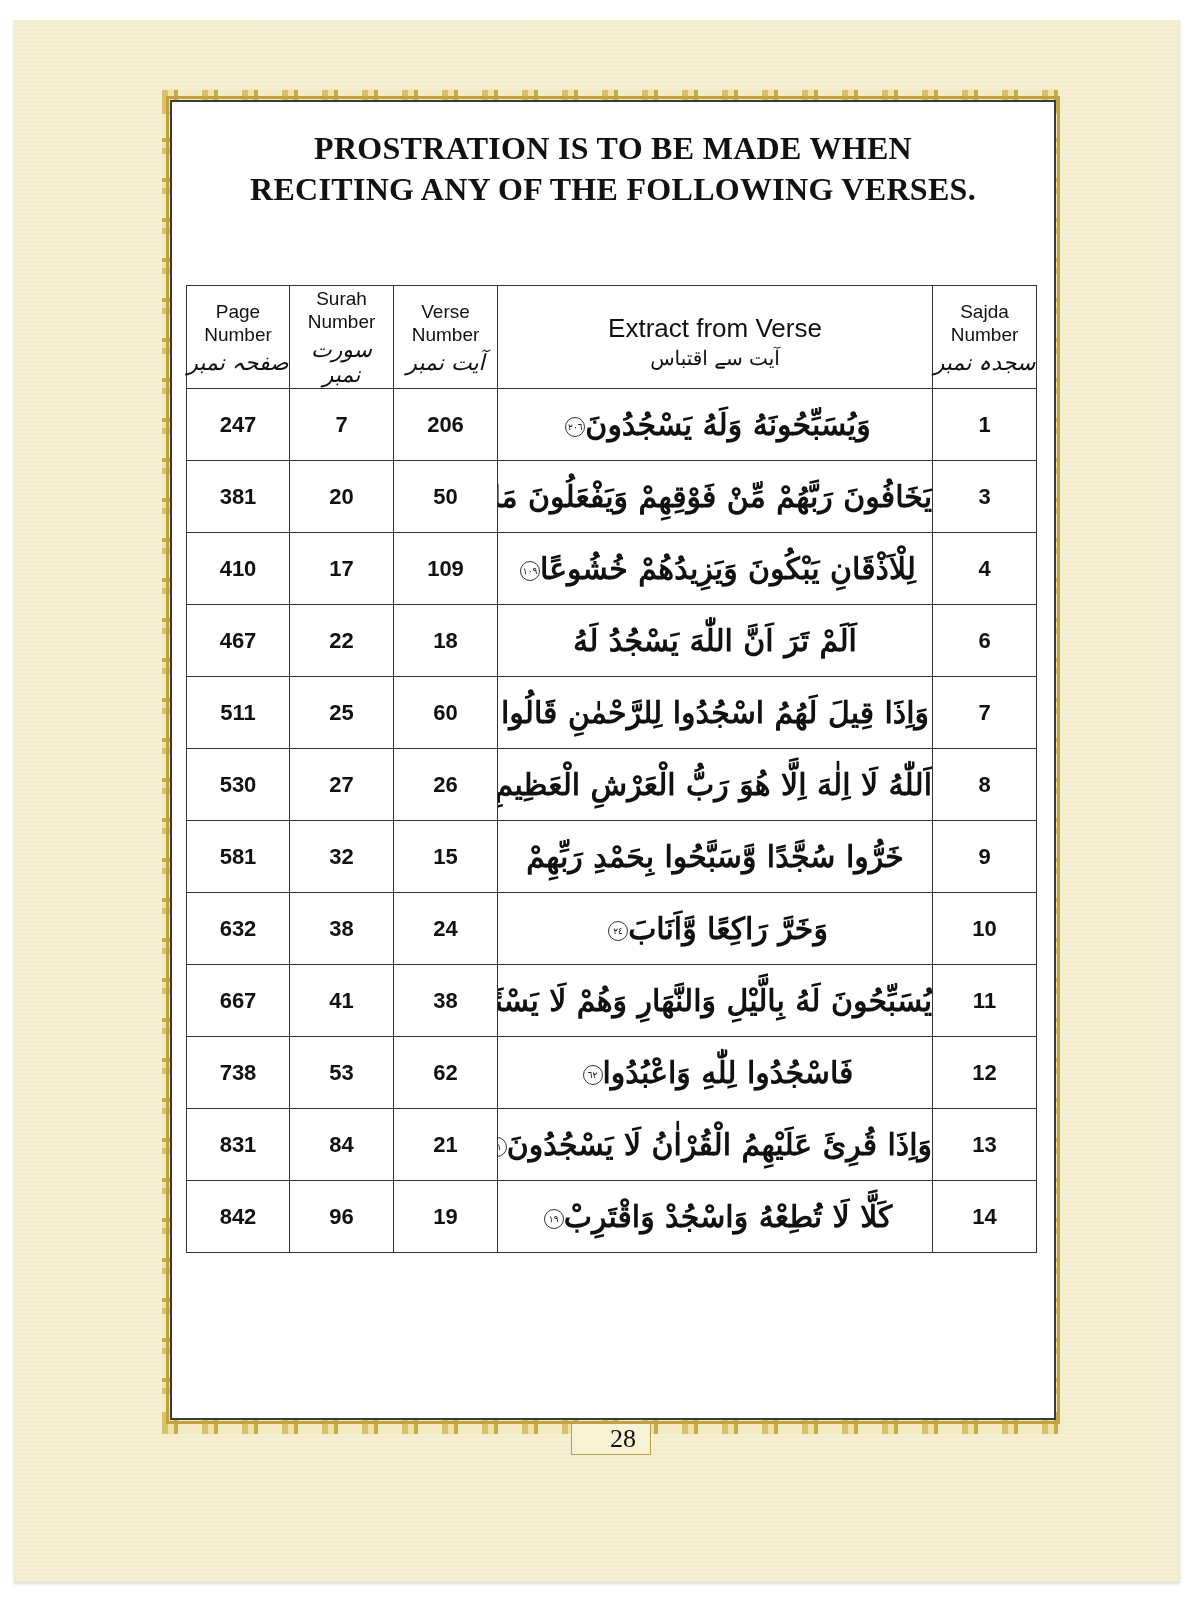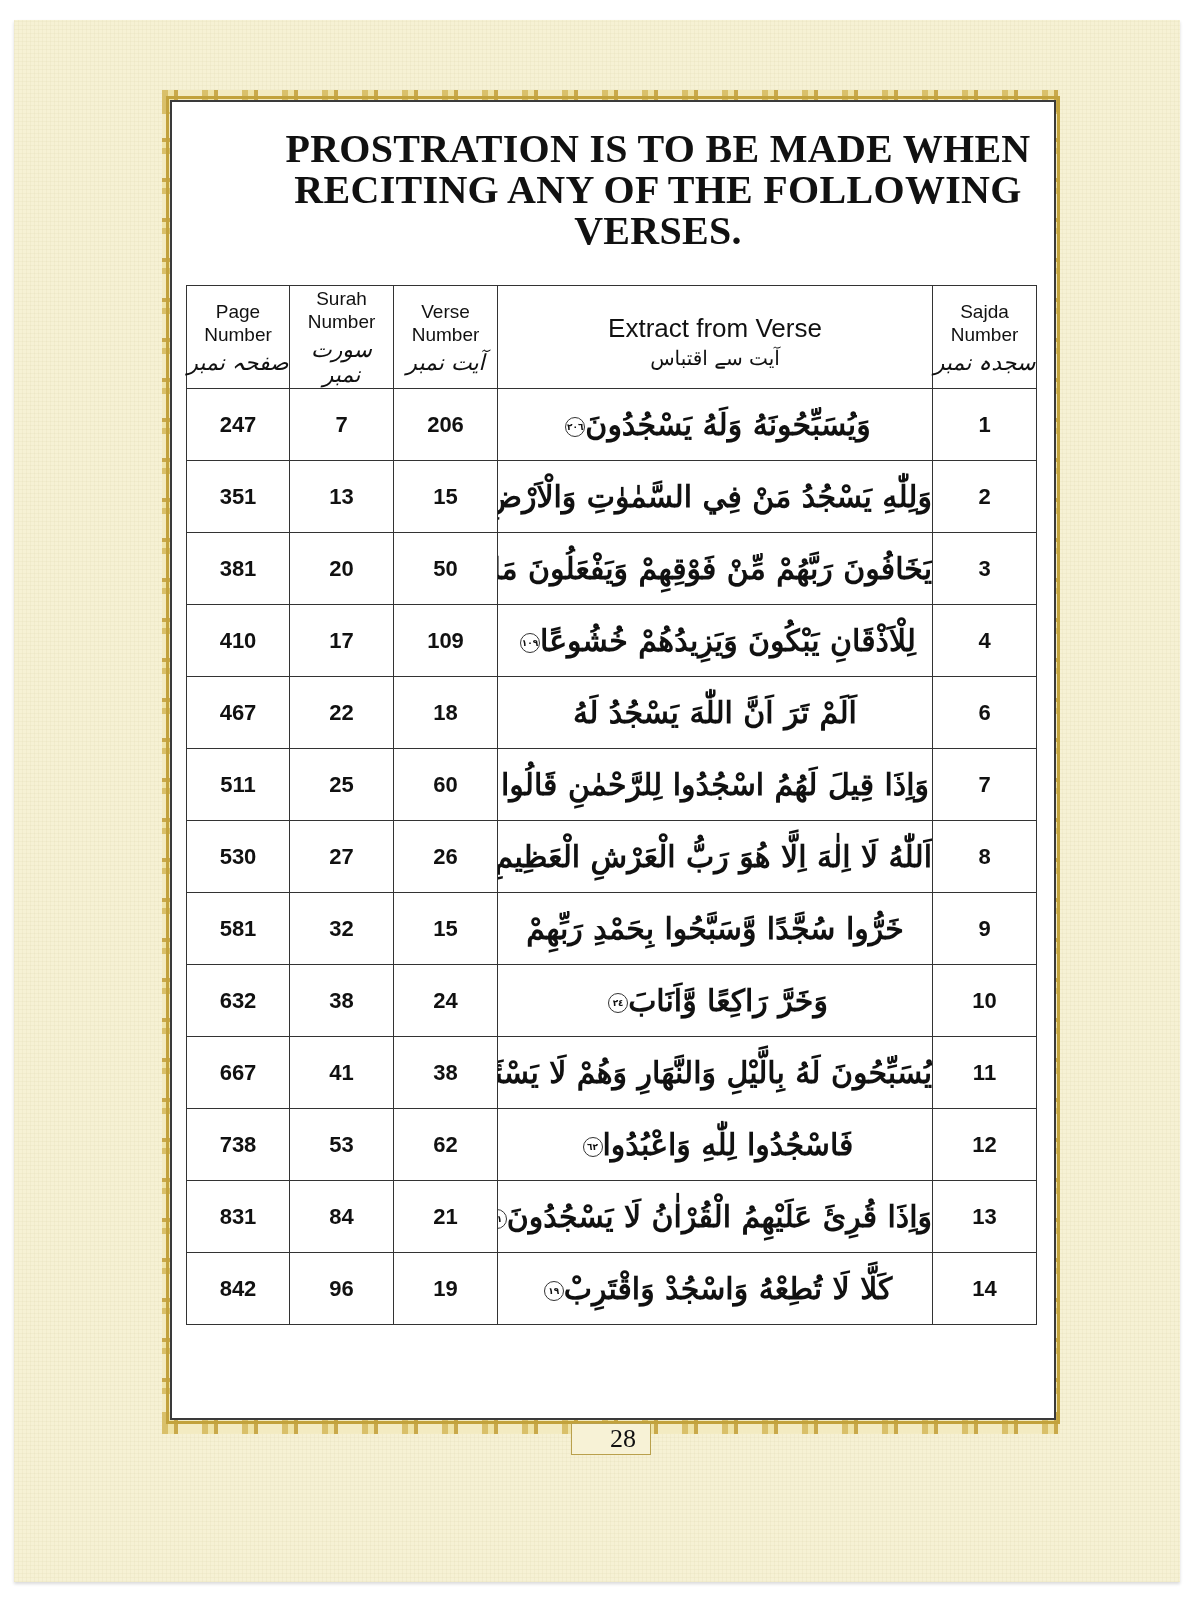--- a/index.html
+++ b/index.html
@@ -29,22 +29,22 @@
   .frame-line {
     position:absolute; left:166px; top:96px; width:894px; height:1328px;
     border:3px solid #c2a23c; box-sizing:border-box;
   }
   .panel {
     position:absolute; left:170px; top:100px; width:886px; height:1320px;
     background:#ffffff; border:2px solid #3a3a3a; box-sizing:border-box;
   }
   .title {
     position:absolute; left:170px; top:128px; width:886px; text-align:center;
-    font-family:"Liberation Serif", serif; font-weight:bold; font-size:40px;
-    line-height:41px; color:#111; letter-spacing:0.3px;padding-left:45px;
+    font-family:"Liberation Serif", serif; font-weight:bold; font-size:32px;
+    line-height:41px; color:#111; letter-spacing:0.3px;
   }
   table.sajda {
     position:absolute; left:186px; top:285px; width:850px;
     border-collapse:collapse; table-layout:fixed;
   }
   table.sajda td, table.sajda th {
     border:1.5px solid #333; padding:0; text-align:center; vertical-align:middle;
     color:#111;
   }
   table.sajda thead th { height:102px; font-weight:normal; }
@@ -57,21 +57,21 @@
   .h-extract-ur { font-family:"DejaVu Serif", serif; font-size:20px; display:block; margin-top:2px; direction:rtl; }
   table.sajda tbody td { height:71px; }
   td.num { font-size:22px; font-weight:bold; }
   td.verse {
     font-family:"DejaVu Serif", serif; font-weight:bold; font-size:30px;
     direction:rtl; text-align:right; padding-right:14px; white-space:nowrap; overflow:hidden;
   }
   .verse-marker {
     display:inline-block; width:18px; height:18px; border:1.5px solid #333; border-radius:50%;
     font-size:9px; line-height:18px; text-align:center; vertical-align:middle;
-    margin-left:6px; font-weight:bold; font-family:"DejaVu Sans", sans-serif;
+    margin-left:6px; font-weight:normal; font-family:"DejaVu Sans", sans-serif;
   }
   .page-tab {
     position:absolute; left:571px; top:1423px; width:80px; height:32px;
     background:#f7f2d6; border:1px solid #b9a04c; box-sizing:border-box;
     text-align:center; font-family:"Liberation Serif", serif; font-size:26px; line-height:30px; color:#111;padding-left:24px;
   }
 </style>
 </head>
 <body>
 
@@ -123,27 +123,20 @@
   </thead>
   <tbody id="rows">
       <tr>
         <td class="num">247</td>
         <td class="num">7</td>
         <td class="num">206</td>
         <td class="verse"><span>وَيُسَبِّحُونَهُ وَلَهُ يَسْجُدُونَ</span><span class="verse-marker">٢٠٦</span></td>
         <td class="num">1</td>
       </tr>
       <tr>
-        <td class="num">351</td>
-        <td class="num">13</td>
-        <td class="num">15</td>
-        <td class="verse"><span>وَلِلّٰهِ يَسْجُدُ مَنْ فِي السَّمٰوٰتِ وَالْاَرْضِ</span></td>
-        <td class="num">2</td>
-      </tr>
-      <tr>
         <td class="num">381</td>
         <td class="num">20</td>
         <td class="num">50</td>
         <td class="verse"><span>يَخَافُونَ رَبَّهُمْ مِّنْ فَوْقِهِمْ وَيَفْعَلُونَ مَا يُؤْمَرُونَ</span></td>
         <td class="num">3</td>
       </tr>
       <tr>
         <td class="num">410</td>
         <td class="num">17</td>
         <td class="num">109</td>

